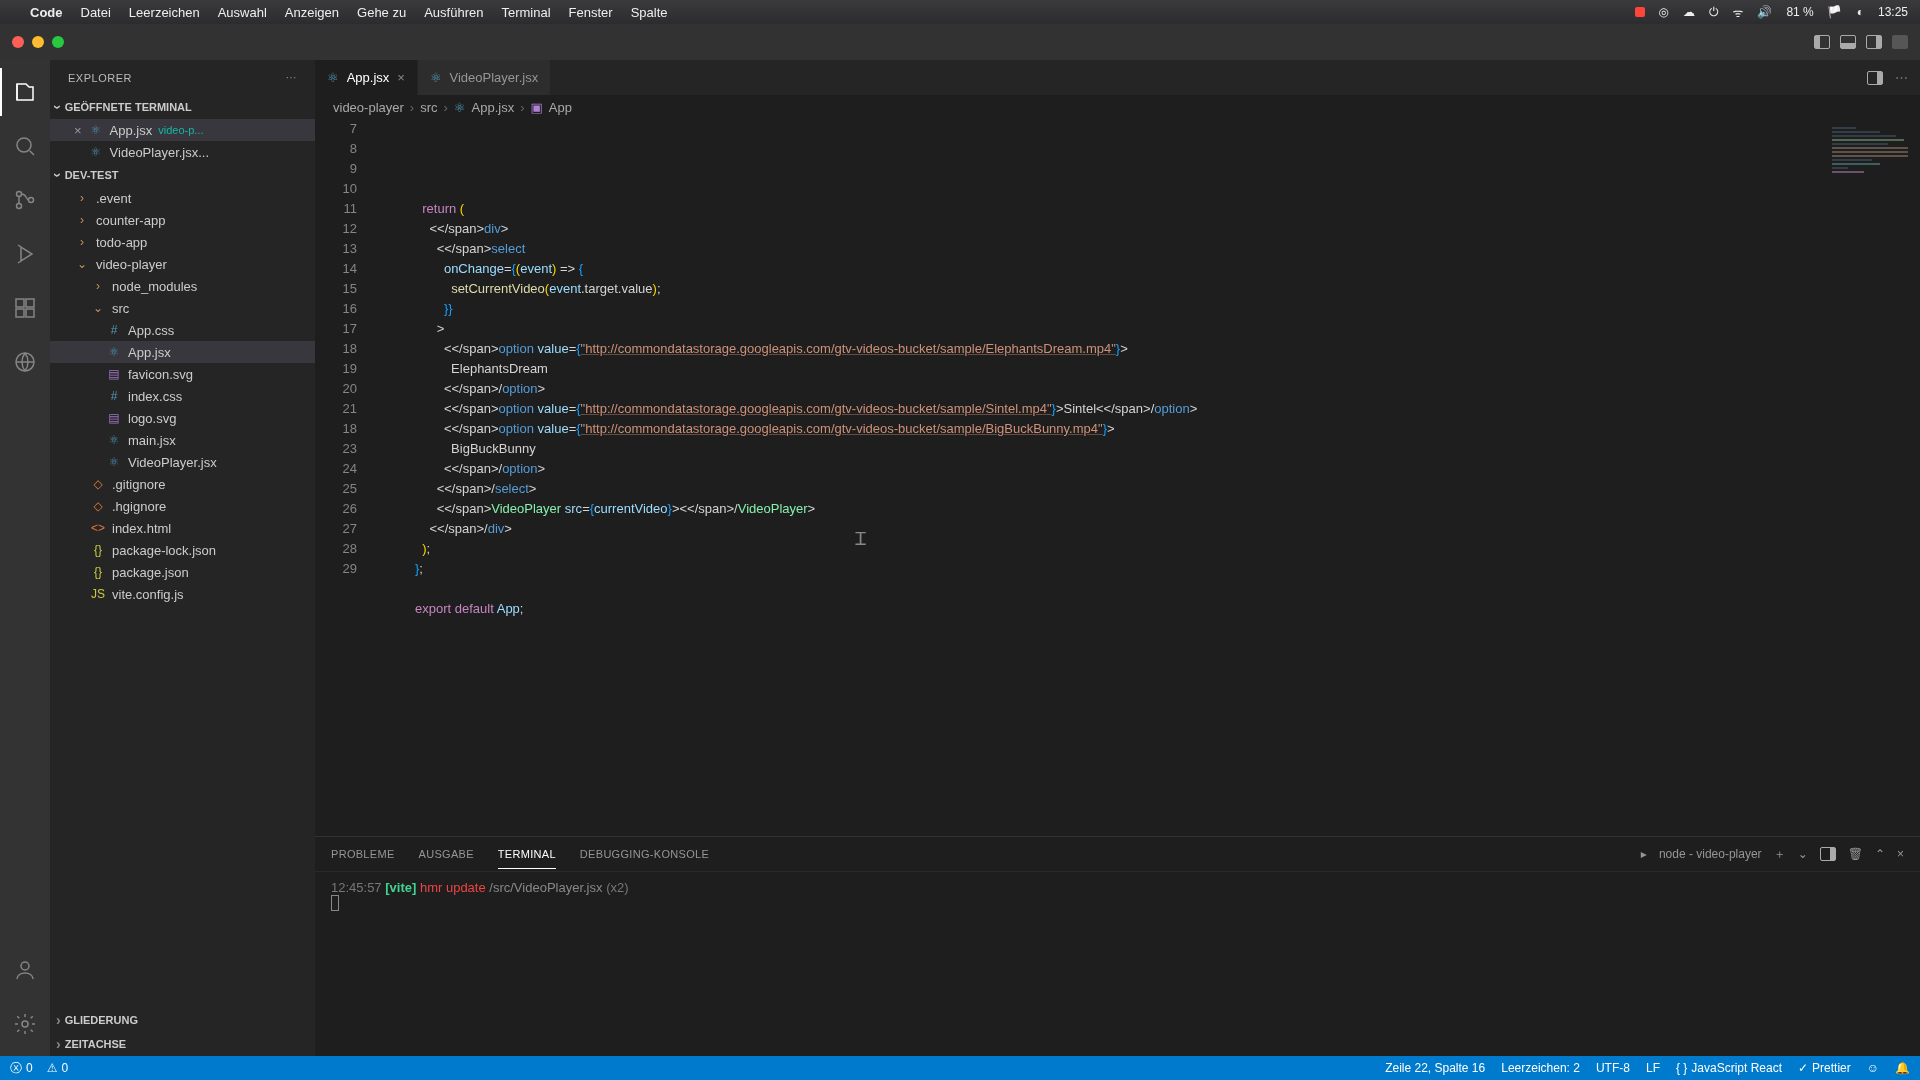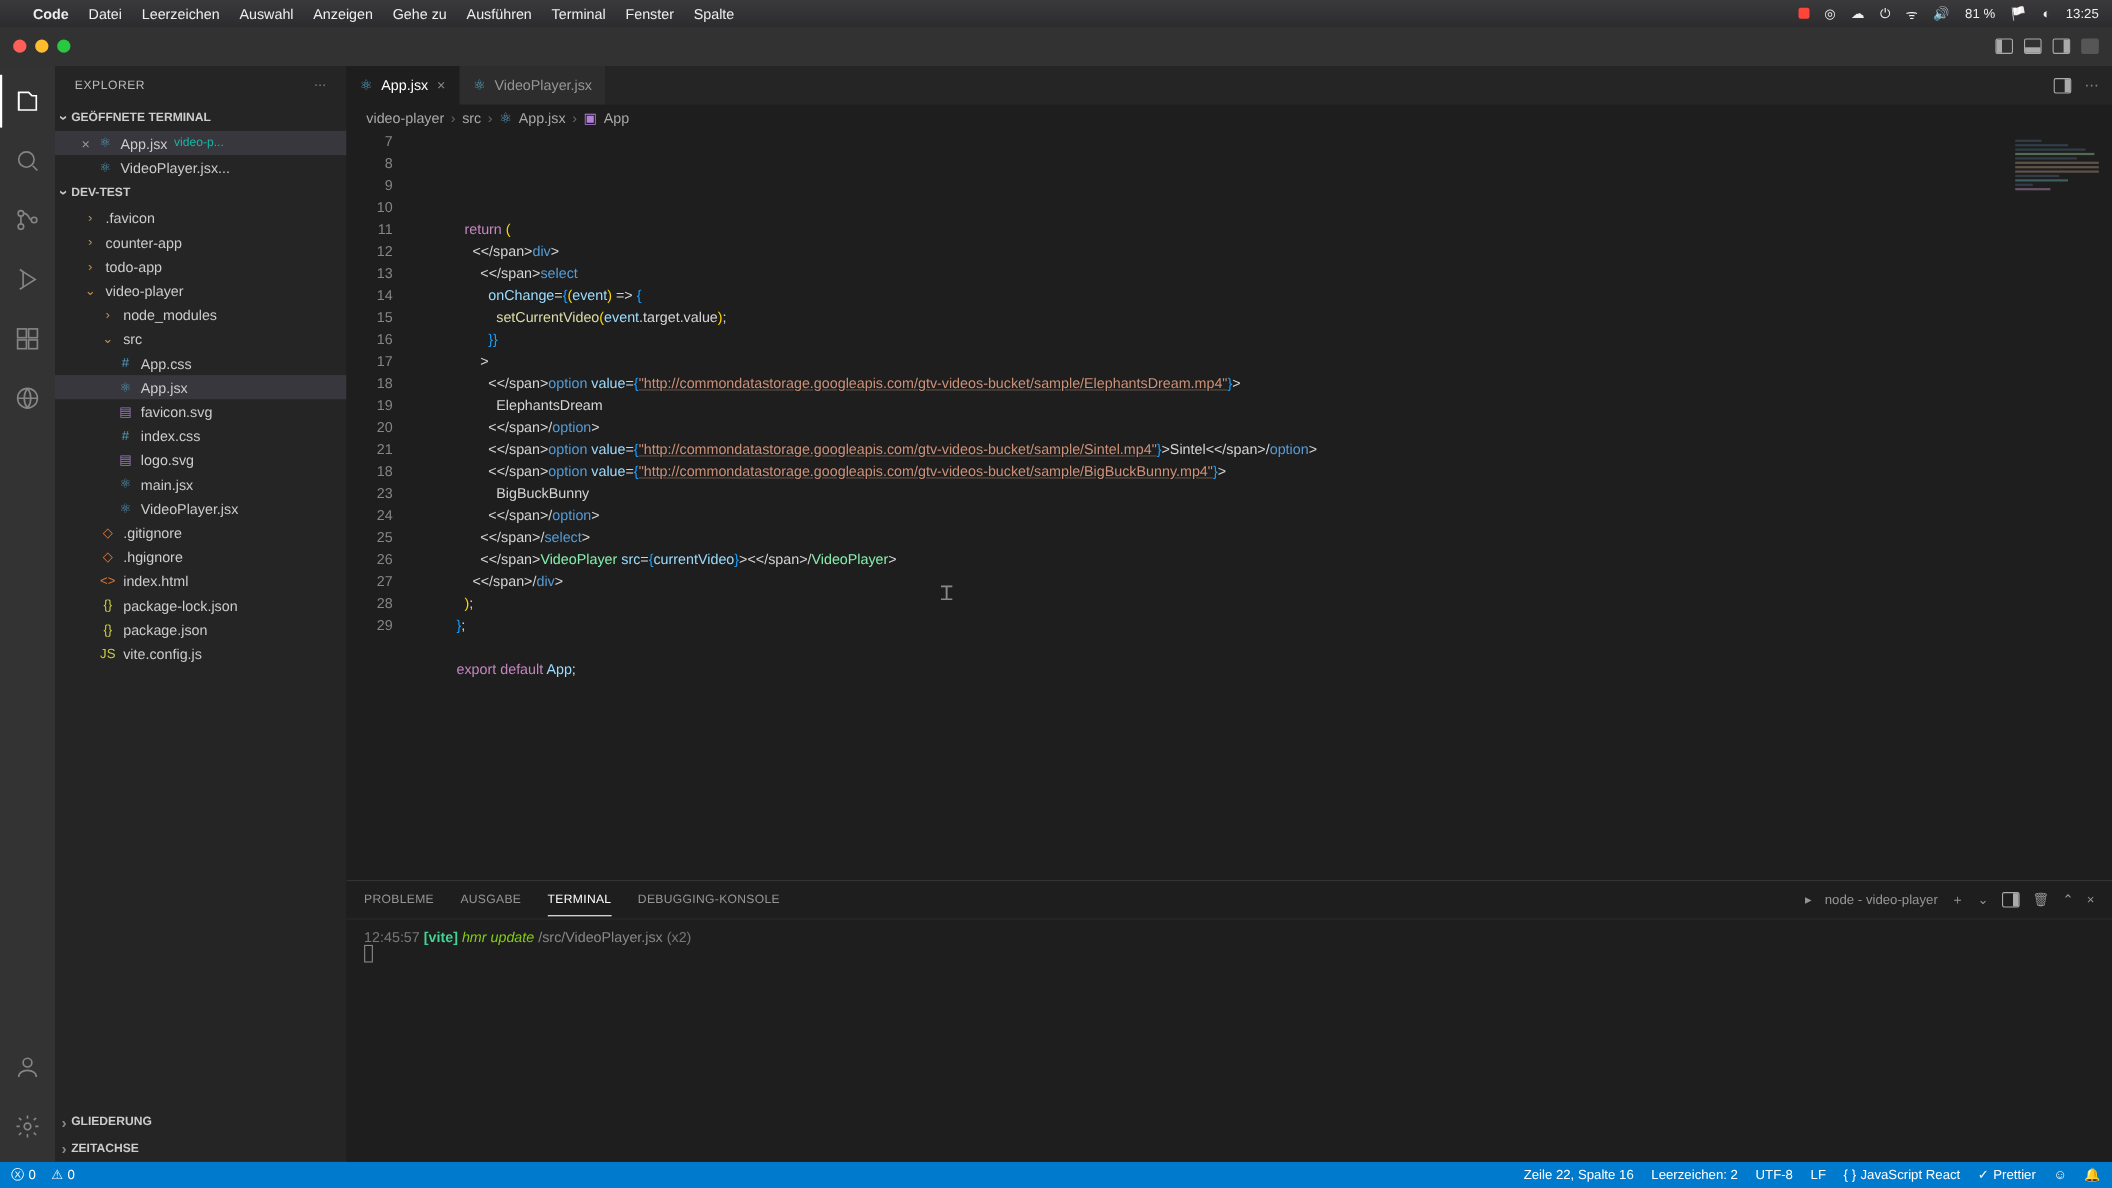--- a/index.html
+++ b/index.html
@@ -89,29 +89,29 @@
 .attr { color: #9cdcfe; }
 .str { color: #ce9178; text-decoration: underline; text-decoration-color: rgba(206,145,120,.4); }
 .brk { color: #ffd700; }
 .brk3 { color: #179fff; }
 .var { color: #9cdcfe; }
 .fn  { color: #dcdcaa; }
 .comp { color: #86efac; }
 .punct { color: #d4d4d4; }
 
 
-.panel { height: 256px; border-top: 1px solid #333; background: #1e1e1e; display: flex; flex-direction: column; }
+.panel { height: 220px; border-top: 1px solid #333; background: #1e1e1e; display: flex; flex-direction: column; }
 .panel-tabs { height: 35px; display: flex; align-items: center; gap: 24px; padding: 0 16px; color: #969696; font-size: 11px; border-bottom: 1px solid #2a2a2a; }
 .panel-tabs .ptab { cursor: pointer; text-transform: uppercase; letter-spacing: .3px; }
 .panel-tabs .ptab.active { color: #fff; border-bottom: 1px solid #fff; padding-bottom: 8px; margin-bottom: -9px; }
 .panel-tabs .right { margin-left: auto; display:flex; align-items:center; gap:12px; text-transform:none; font-size:12px; }
 .term-body { flex:1; padding: 8px 16px; font-family: Menlo, Monaco, Consolas, monospace; font-size: 13px; color: #ccc; }
 .term-ts { color: #777; }
 .term-vite { color: #42d392; font-weight: bold; }
-.term-hmr { color: #84cc16; font-style: italic; }
+.term-hmr { color: #ef4444; }
 .term-path { color: #888; }
 .term-count { color: #777; }
 .term-cursor { display:inline-block; width:8px; height:16px; border:1px solid #888; }
 
 
 .statusbar { height: 24px; background: #007acc; display: flex; align-items: center; color: #fff; font-size: 12px; padding: 0 10px; gap: 14px; }
 .statusbar .right { margin-left: auto; display: flex; gap: 16px; align-items: center; }
 .sb-item { display: inline-flex; align-items: center; gap: 4px; cursor:pointer; }
 
 .chev-icon::before { content: '›'; display:inline-block; transform: rotate(90deg); font-size:14px; }
@@ -243,21 +243,21 @@
       </div>
     </div>
 
     <div class="section-head">
       <span class="chev chev-icon"></span>
       <span>DEV-TEST</span>
     </div>
     <div class="tree" id="file-tree">
         <div class="row indent-1">
           <span class="icon" style="color: rgb(192, 149, 83);">›</span>
-          <span>.favicon</span>
+          <span>.event</span>
         </div>
         <div class="row indent-1">
           <span class="icon" style="color: rgb(192, 149, 83);">›</span>
           <span>counter-app</span>
         </div>
         <div class="row indent-1">
           <span class="icon" style="color: rgb(192, 149, 83);">›</span>
           <span>todo-app</span>
         </div>
         <div class="row indent-1">

